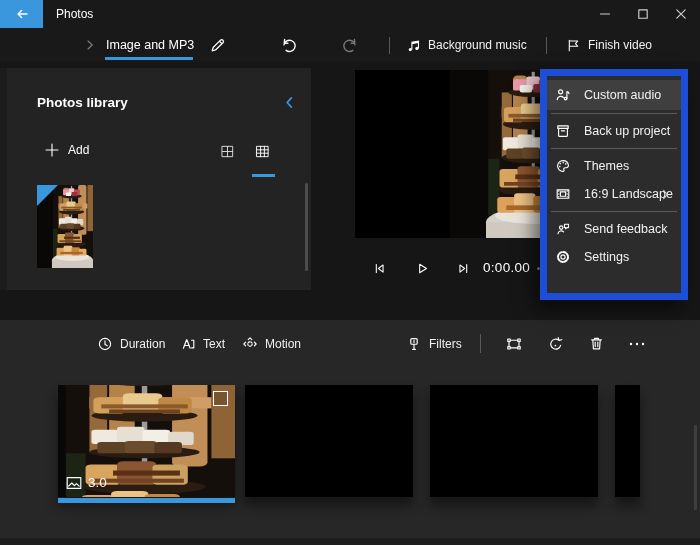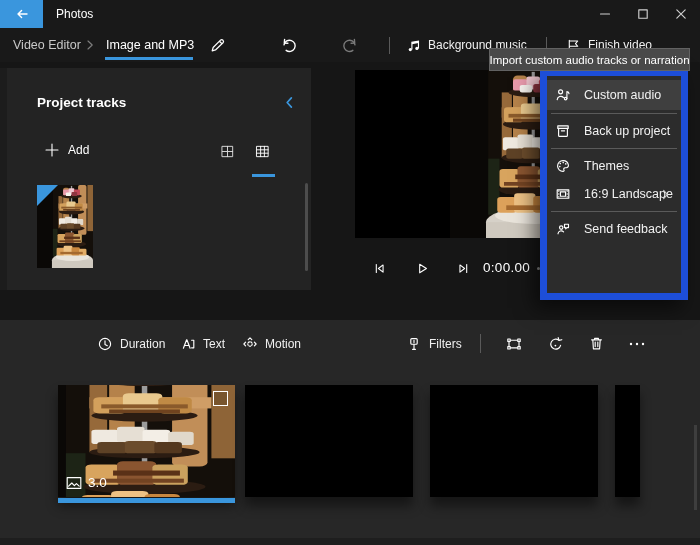--- a/index.html
+++ b/index.html
@@ -165,21 +165,20 @@
         </svg>
     </div>
     <div class="winbtn close">
       <svg class="ic" width="12" height="12" viewBox="0 0 12 12" style="stroke:#cfcfcf">
           <path d="M1.8 1.8 l8.4 8.4 M10.2 1.8 l-8.4 8.4"></path>
         </svg>
     </div>
   </div>
 
   <div class="toolbar">
-    <div class="bc-root">Video Editor</div>
     <svg class="ic bc-chev" width="14" height="14" viewBox="0 0 14 14" style="stroke:#7e7e7e">
         <path d="M5 3 l4.2 4 L5 11"></path>
       </svg>
     <div class="bc-current">Image and MP3</div>
     <div class="bc-underline"></div>
 
     <div class="tb-btn pencil-btn">
       <svg class="ic" width="17" height="17" viewBox="0 0 16 16">
         <path d="M3 13 l.9-3.1 L10.8 3 a1.7 1.7 0 0 1 2.4 2.4 L6.1 12.2 3 13 Z M9.9 4 l2.3 2.3"></path>
       </svg>
@@ -210,21 +209,21 @@
     <div class="tb-btn finish-btn">
       <svg class="ic" width="15" height="15" viewBox="0 0 16 16">
         <path d="M3.5 2.5 v11 M3.5 3.2 h9 l-2.4 2.8 2.4 2.8 h-9"></path>
       </svg>
       <span>Finish video</span>
     </div>
   </div>
 
   <div class="panel">
     <div class="panel-edge"></div>
-    <div class="panel-title">Project tracks</div>
+    <div class="panel-title">Photos library</div>
     <div class="collapse-btn">
       <svg width="15" height="15" viewBox="0 0 16 16" style="stroke:#3a96dd;fill:none;stroke-width:1.8;stroke-linecap:round;stroke-linejoin:round">
           <path d="M10 3 L5.5 8 10 13"></path>
         </svg>
     </div>
     <div class="add-btn">
       <svg class="ic" width="14" height="14" viewBox="0 0 14 14" style="stroke-width:1.1">
           <path d="M7 1 v12 M1 7 h12"></path>
         </svg>
       <span>Add</span>
@@ -271,21 +270,20 @@
     <div class="pos-next">
       <svg class="ic" width="15" height="15" viewBox="0 0 16 16">
           <path d="M4.2 4.2 L9.2 8 l-5 3.8 Z"></path>
           <path d="M11.4 3.8 v8.4"></path>
         </svg>
     </div>
     <div class="time">0:00.00</div>
     <div class="time-dot"></div>
   </div>
 
-  <div class="tooltip">Import custom audio tracks or narration</div>
 
   <div class="menu">
     <div class="menu-item hl">
       <svg class="ic" width="16" height="16" viewBox="0 0 16 16">
         <circle cx="5.6" cy="4.8" r="2"></circle>
           <path d="M2.2 12.6 a3.6 3.6 0 0 1 6.2-2.1"></path>
         <circle cx="10.6" cy="11.6" r="1.3"></circle>
           <path d="M11.9 11.6 V4.6 c1.3.2 2 .8 2.1 2"></path>
       </svg>
       <span>Custom audio</span>
@@ -320,20 +318,27 @@
           <path d="M5 2.5 l4.3 4.5 L5 11.5"></path>
         </svg>
     </div>
     <div class="menu-sep"></div>
     <div class="menu-item">
       <svg class="ic" width="16" height="16" viewBox="0 0 16 16">
         <circle cx="6.2" cy="6.6" r="1.7"></circle>
           <path d="M3 12.8 a3.3 3.3 0 0 1 5.6-2 M9.5 3.2 h4 v3.4 h-1.6 l-1.2 1.3 v-1.3 h-1.2 Z"></path>
       </svg>
       <span>Send feedback</span>
+    </div>
+    <div class="menu-item">
+      <svg class="ic" width="16" height="16" viewBox="0 0 16 16">
+        <circle cx="8" cy="8" r="5" stroke-width="2" stroke-dasharray="2.2 1.7"></circle>
+          <circle cx="8" cy="8" r="2.1"></circle>
+      </svg>
+      <span>Settings</span>
     </div>
   </div>
 
   <div class="bottom">
     <div class="cb cb-duration">
       <svg class="ic" width="16" height="16" viewBox="0 0 16 16">
           <circle cx="8" cy="8" r="5.6"></circle>
           <path d="M8 4.8 V8.4 l2.3 1.3"></path>
         </svg>
       <span>Duration</span>

